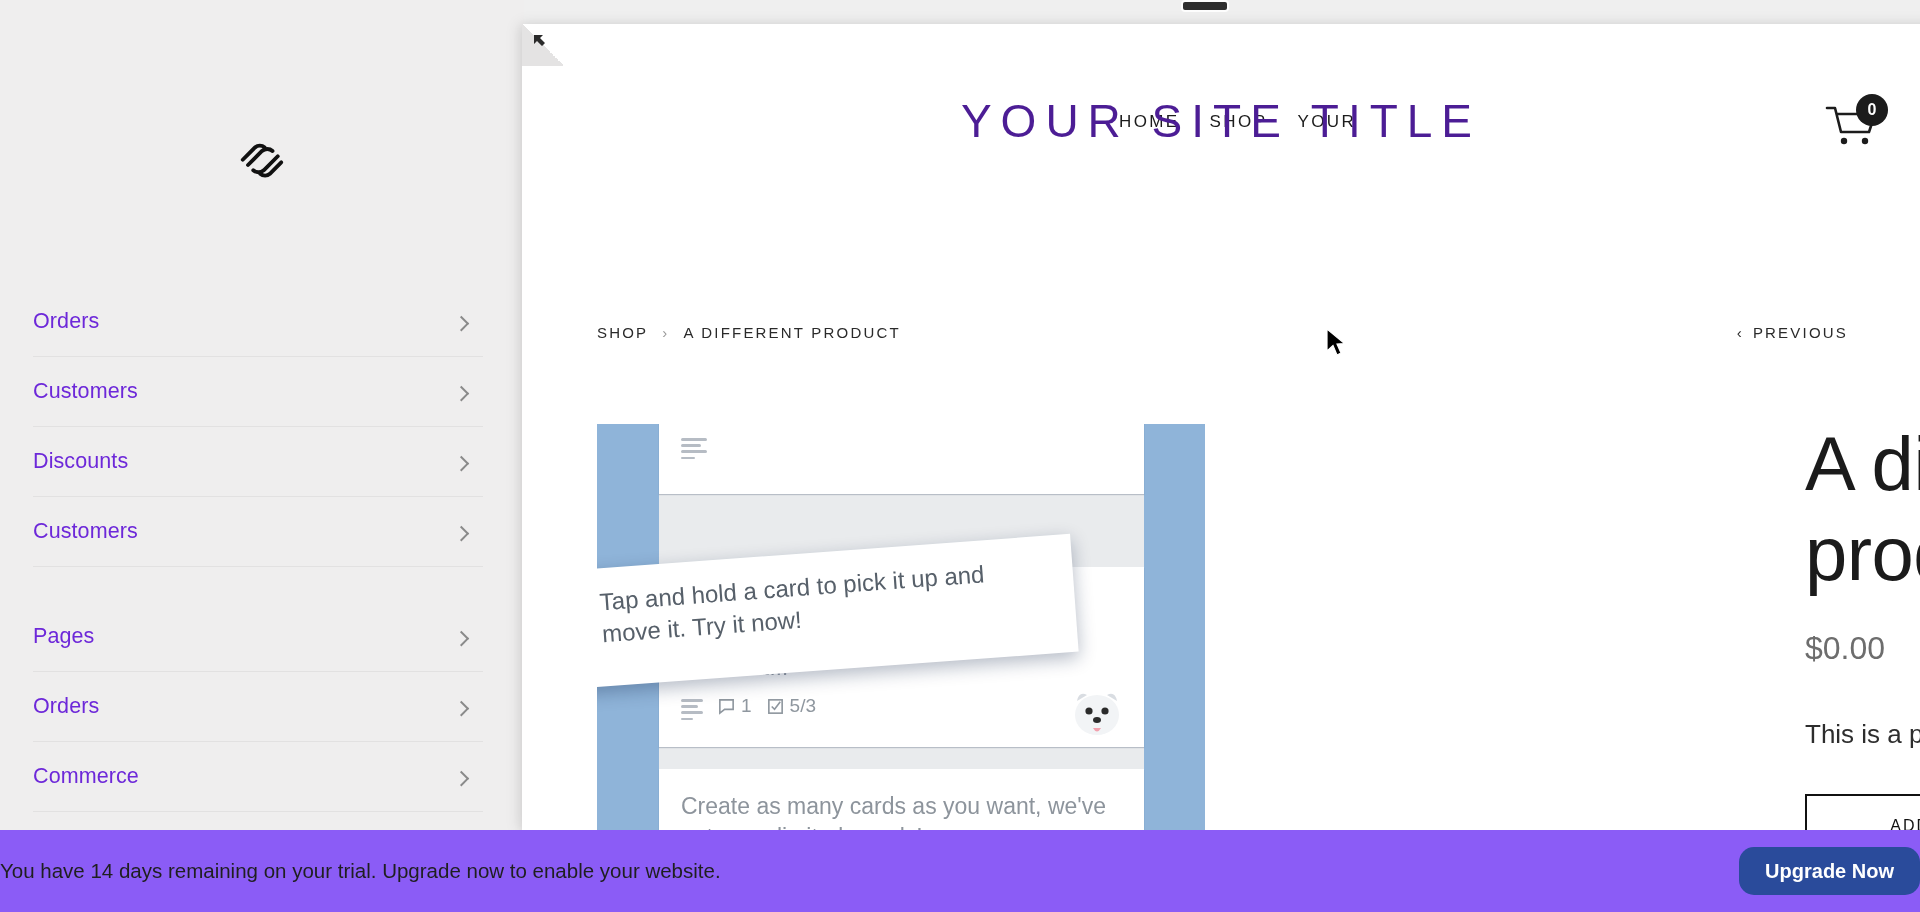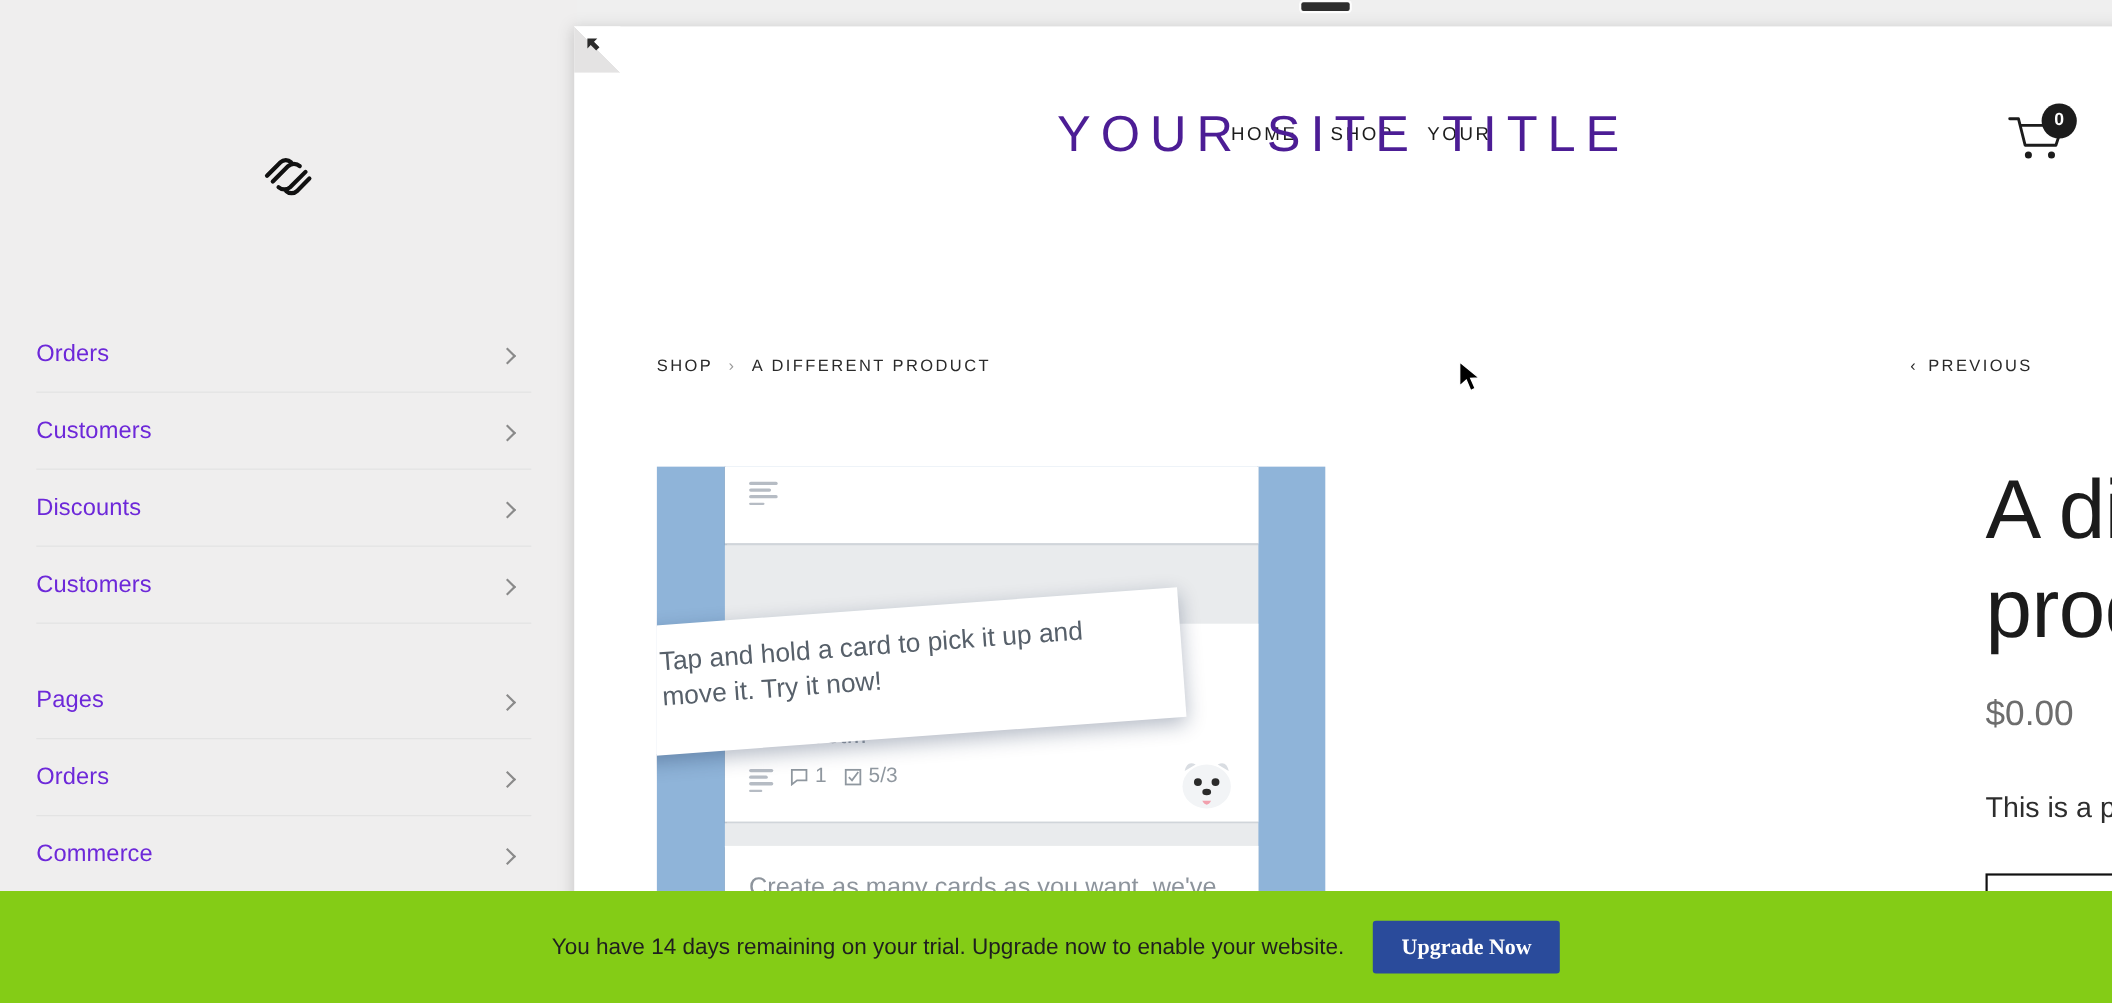--- a/index.html
+++ b/index.html
@@ -221,34 +221,34 @@
     margin-top: 44px;
     width: 300px; height: 64px;
     border: 2px solid #111; background: #fff;
     font-size: 16px; letter-spacing: 2px; color: #111;
     cursor: pointer;
   }
 
   
   .trial-bar {
     position: absolute; left: 0; bottom: 0;
-    width: 1920px; height: 102px;
-    background: #84cc16;
-    display: flex; align-items: center; justify-content: center;
+    width: 1920px; height: 82px;
+    background: #8b5cf6;
+    display: flex; align-items: center; justify-content: space-between;
     gap: 26px;
     z-index: 40;
   }
   .trial-text { font-size: 20.5px; color: #1f1f1f; }
   .upgrade-btn {
     background: #2a4b9b; color: #fff;
     border: none;
     padding: 0 26px; height: 48px;
     font-size: 20px; font-weight: 700;
-    border-radius: 3px; cursor: pointer;
-    font-family: Liberation Serif, serif;
+    border-radius: 15px; cursor: pointer;
+    font-family: Liberation Sans, sans-serif;
   }
 
   .cursor { position: absolute; left: 1325px; top: 328px; width: 22px; height: 30px; z-index: 60; pointer-events:none; }
 </style>
 </head>
 <body>
 
 <div id="root">
 
   <div class="sidebar">

